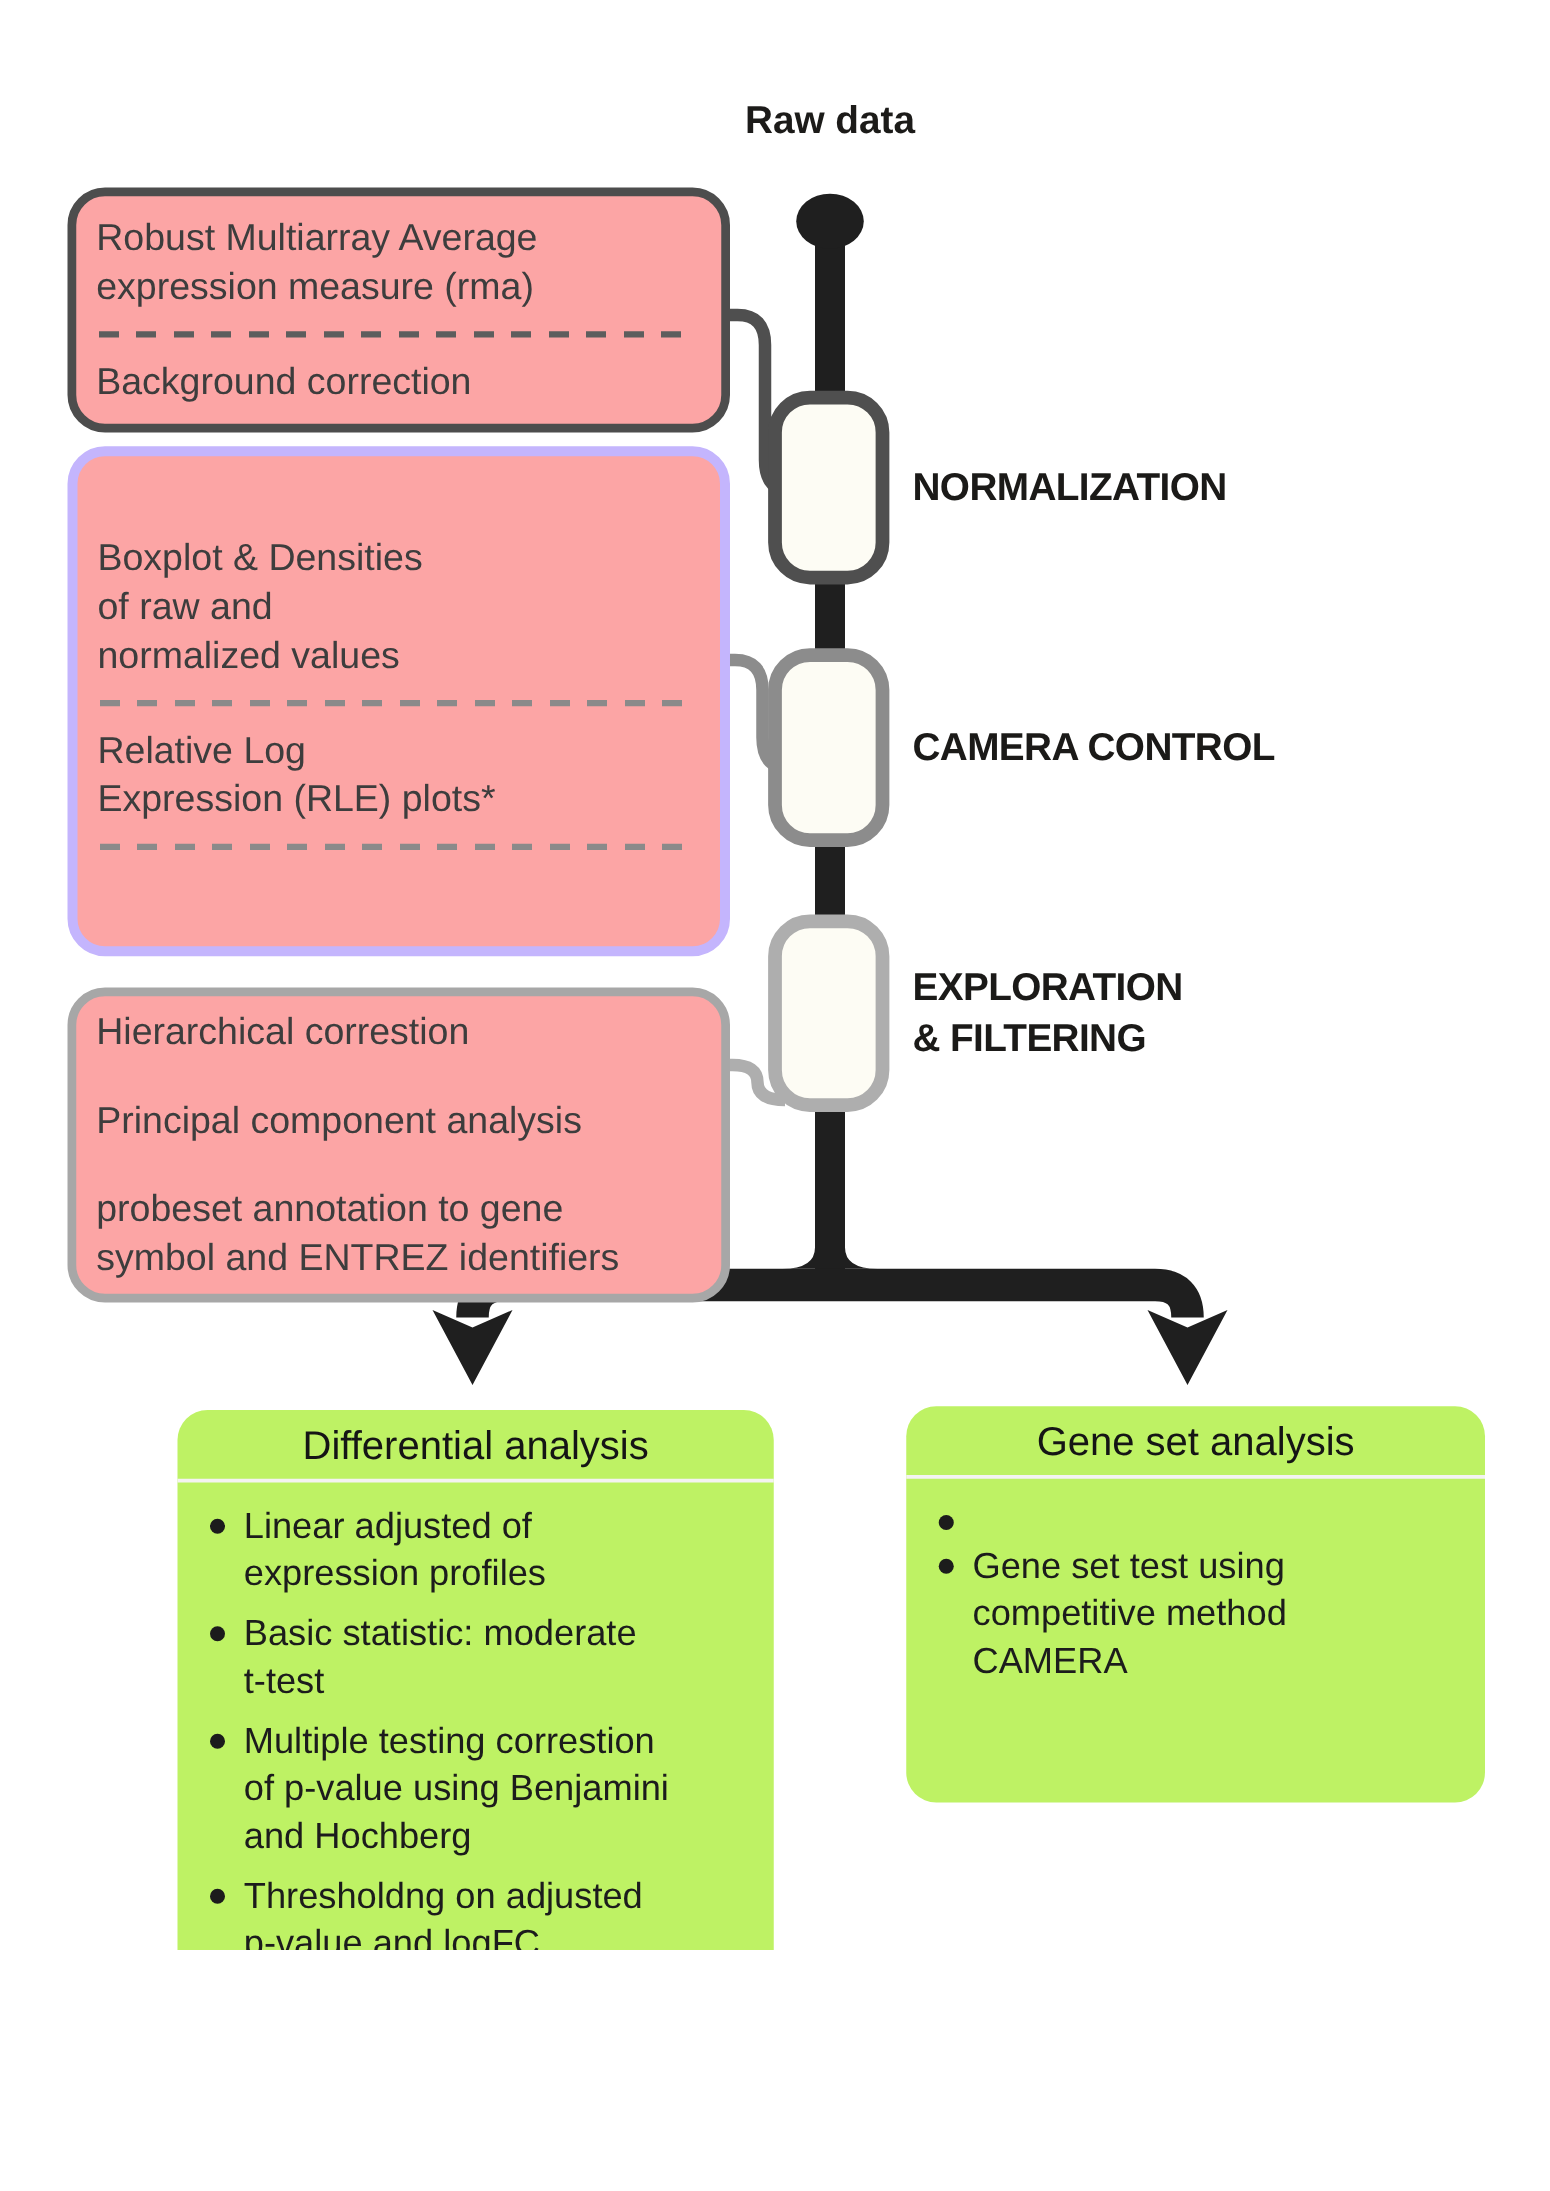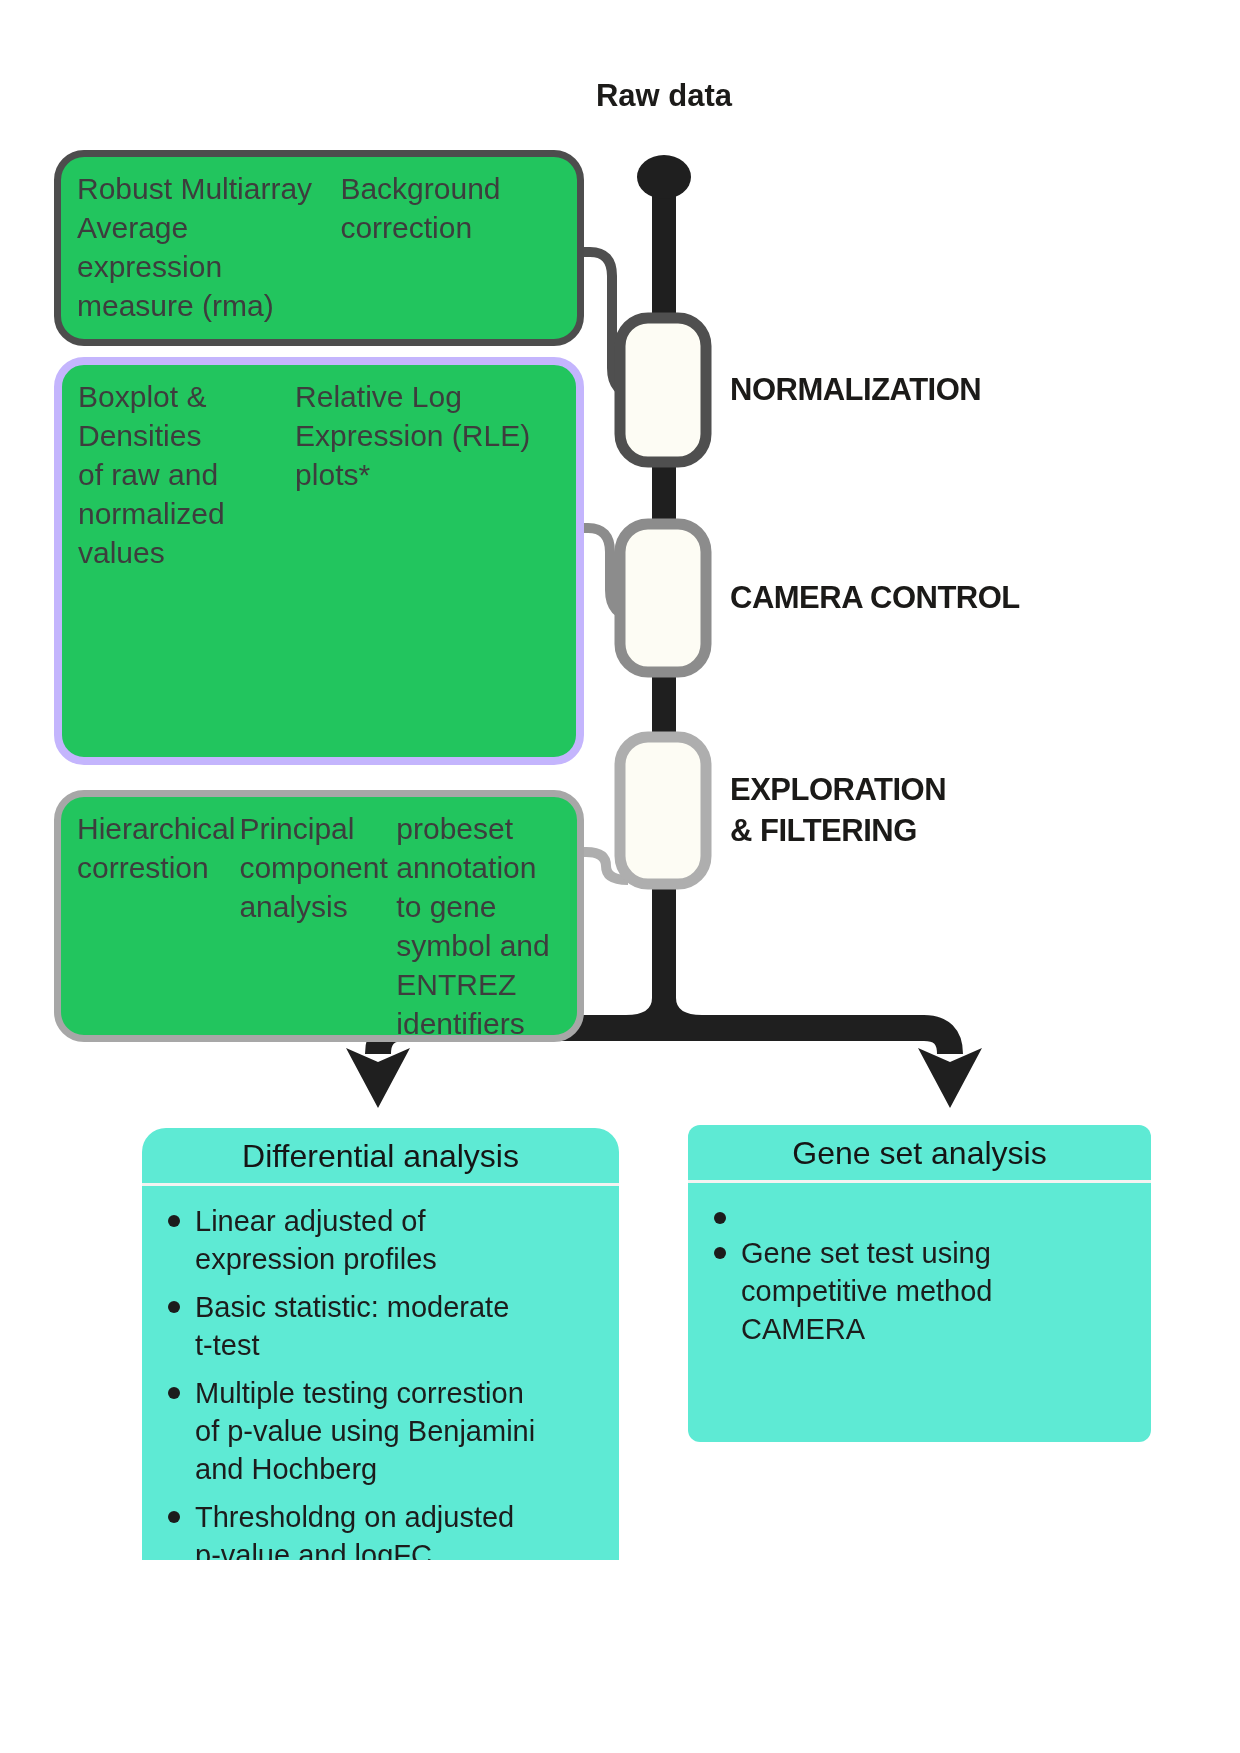--- a/index.html
+++ b/index.html
@@ -15,23 +15,23 @@
   
   .raw-data{
     position:absolute;left:534px;top:78px;width:260px;
     text-align:center;font-size:31px;font-weight:bold;color:#1c1b19;
   }
 
   
   .step-box{
     position:absolute;left:54px;width:530px;
     box-sizing:border-box;
-    background:#22c55e;
+    background:#fca5a5;
     border-radius:30px;
-    display:flex;flex-direction:row;justify-content:center;
+    display:flex;flex-direction:column;justify-content:center;
     padding:12px 16px;
   }
   .step-box .row{
     font-size:30px;line-height:39px;color:#3d3d3d;white-space:pre-line;
   }
   .dash{
     height:5px;margin:16px 2px;
   }
   .box1{top:150px;height:196px;border:7px solid #4d4d4d;}
   .box1 .dash{background:repeating-linear-gradient(90deg,#5d5d5d 0 16px,transparent 16px 30px);}
@@ -46,21 +46,21 @@
     font-size:31px;font-weight:bold;color:#1b1a18;
     letter-spacing:-0.5px;line-height:41px;white-space:pre-line;
   }
   .lbl1{top:369px;}
   .lbl2{top:577px;}
   .lbl3{top:769px;}
 
   
   .panel{
     position:absolute;
-    background:#5eead4;border-radius:24px;
+    background:#bef264;border-radius:24px;
     box-sizing:border-box;
   }
   .panel .panel-title{
     text-align:center;font-size:32px;color:#151515;
     padding:10px 0 8px 0;
   }
   .panel .panel-divider{height:3px;background:#f4f3f1;}
   .panel .panel-body{padding:16px 22px 10px 26px;}
   .bullet{display:flex;margin-bottom:10px;}
   .bullet .dot{
@@ -68,21 +68,21 @@
     background:#1c1c1c;margin:13px 15px 0 0;
   }
   .bullet .btext{
     font-size:29px;line-height:38px;color:#1c1c1c;white-space:pre-line;
   }
   .bullet .bsub{
     font-size:29px;line-height:38px;color:#1c1c1c;white-space:pre-line;
     padding-left:72px;
   }
   .panel-diff{left:142px;top:1128px;width:477px;height:460px;}
-  .panel-gene{left:688px;top:1125px;width:463px;height:317px;border-radius:12px;}
+  .panel-gene{left:725px;top:1125px;width:463px;height:317px;}
 </style>
 </head>
 <body>
 
 <div class="canvas">
 
   <svg class="flow" width="1240" height="1753" viewBox="0 0 1240 1753">
 
     <path d="M582,252 h8 q22,0 22,24 v92 q0,26 24,26" fill="none" stroke="#4f4f4f" stroke-width="10"></path>
     <path d="M582,528 h6 q22,0 22,24 v38 q0,26 24,26" fill="none" stroke="#8c8c8c" stroke-width="10"></path>

